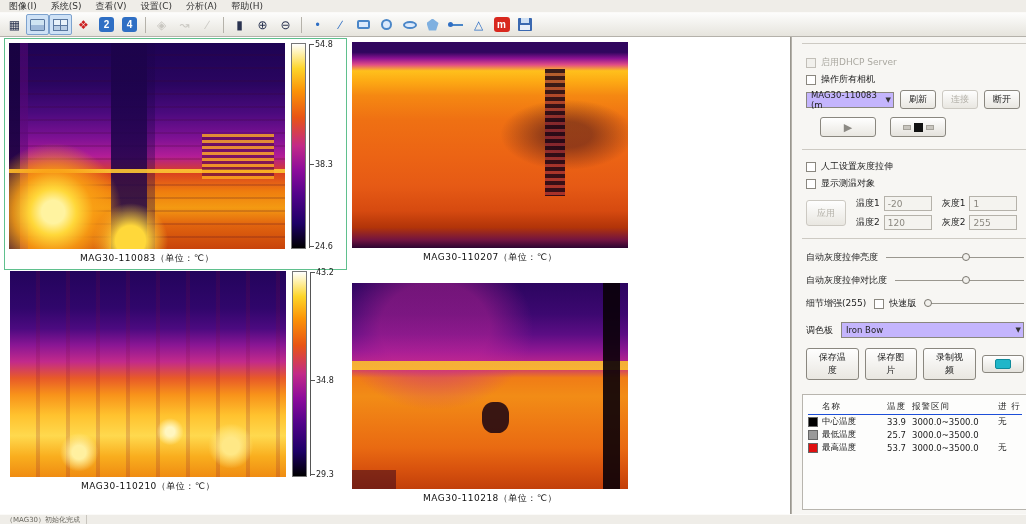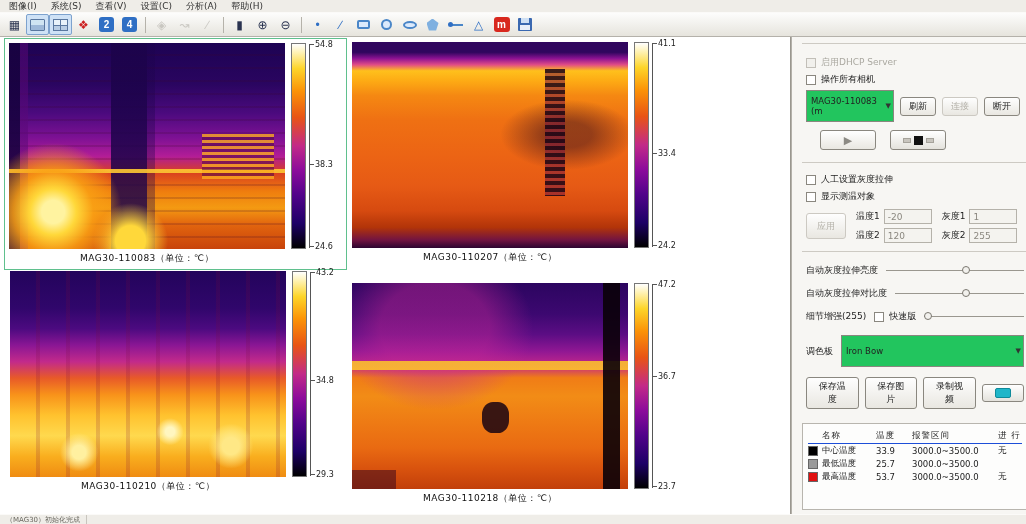--- a/index.html
+++ b/index.html
@@ -108,22 +108,22 @@
     padding:6px 8px 4px 10px; display:flex; flex-direction:column; }
   .group { border:1px solid #cdcac3; border-left:none; border-right:none; padding:8px 4px; }
   .row { display:flex; align-items:center; margin:4px 0; }
   .cb { width:10px; height:10px; border:1px solid #8a877f; background:#fff; margin-right:5px; flex:0 0 auto; }
   .cb.dis { border-color:#c2bfb8; background:#f1f0ec; }
   .lbl { font-size:9px; color:#222; }
   .lbl.dis { color:#aaa8a0; }
   .btn { font-size:9px; padding:2px 8px; border:1px solid #8a877f; border-radius:3px;
     background:linear-gradient(#fefefe,#e9e7e1); color:#222; }
   .btn.dis { color:#b5b2aa; border-color:#ccc9c2; }
-  .dropdown { display:flex; align-items:center; border:1px solid #8a877f; background:#22c55e;
-    height:32px; padding:0 2px 0 4px; font-size:8.5px; }
+  .dropdown { display:flex; align-items:center; border:1px solid #8a877f; background:#c4b5fd;
+    height:16px; padding:0 2px 0 4px; font-size:8.5px; }
   .dropdown .arrow { margin-left:auto; font-size:7px; color:#333; padding-left:4px; }
   .tinput { width:48px; height:15px; border:1px solid #b5b2aa; background:#f4f3ef;
     font-size:9px; color:#8a877f; padding:0 3px; font-family:"DejaVu Sans",sans-serif; }
   .playbtn { width:56px; height:20px; display:flex; align-items:center; justify-content:center;
     border:1px solid #8a877f; border-radius:3px; background:linear-gradient(#fff,#e9e7e1);
     color:#8c8a84; font-size:11px; }
   .stopbtn { width:56px; height:20px; margin-left:14px; display:flex; align-items:center;
     justify-content:center; gap:3px; border:1px solid #8a877f; border-radius:3px;
     background:linear-gradient(#fff,#e4e2dc); }
   .stopbtn .sq { width:9px; height:9px; background:#111; }
@@ -135,21 +135,21 @@
   .snapbtn { width:44px; height:18px; display:flex; align-items:center; justify-content:center;
     border:1px solid #8a877f; border-radius:3px; background:linear-gradient(#fff,#e4e2dc); }
   .snapbtn .cam { width:16px; height:10px; background:#1fb6c9; border-radius:2px; border:1px solid #0e8a9a; }
 
   
   .tbl-group { border:1px solid #b8b5ae; background:#fdfdfc; margin-top:6px; flex:1; padding:4px 5px; }
   .trow { display:grid; grid-template-columns:14px 54px 36px 86px 24px; align-items:center;
     font-size:8.5px; height:13px; }
   .trow.head { color:#222; border-bottom:1px solid #1d4ed8; height:16px; letter-spacing:1px; }
   .swatch { width:10px; height:10px; border:1px solid #666; }
-  .num { text-align:left; padding-right:6px; }
+  .num { text-align:right; padding-right:6px; }
 
   
   .statusbar { height:10px; background:#efede8; border-top:1px solid #fbfaf8; display:flex; align-items:center; }
   .statuscell { font-size:7px; color:#6a6860; padding:0 6px; border-right:1px solid #c8c5be; height:100%;
     display:flex; align-items:center; }
 </style>
 </head>
 <body>
 
 <div class="menubar">
@@ -253,28 +253,20 @@
         </div>
         <div class="caption">MAG30-110083（单位：℃）</div>
       </div>
     </div>
 
     <div class="panel p1" style="left:352px; top:5px;">
       <div class="prow">
         <div class="thermal th1">
           <div class="f-tower"></div>
         </div>
-        <div class="cbar">
-          <div class="cbar-grad"></div>
-          <div class="cbar-scale">
-            <span class="tick t-top">41.1</span>
-            <span class="tick t-mid">33.4</span>
-            <span class="tick t-bot">24.2</span>
-          </div>
-        </div>
       </div>
       <div class="caption">MAG30-110207（单位：℃）</div>
     </div>
 
     <div class="panel p2" style="left:10px; top:234px;">
       <div class="prow">
         <div class="thermal th2"></div>
         <div class="cbar">
           <div class="cbar-grad"></div>
           <div class="cbar-scale">
@@ -286,28 +278,20 @@
       </div>
       <div class="caption">MAG30-110210（单位：℃）</div>
     </div>
 
     <div class="panel p3" style="left:352px; top:246px;">
       <div class="prow">
         <div class="thermal th3">
           <div class="f-blob"></div>
           <div class="f-col"></div>
           <div class="f-corner"></div>
-        </div>
-        <div class="cbar">
-          <div class="cbar-grad"></div>
-          <div class="cbar-scale">
-            <span class="tick t-top">47.2</span>
-            <span class="tick t-mid">36.7</span>
-            <span class="tick t-bot">23.7</span>
-          </div>
         </div>
       </div>
       <div class="caption">MAG30-110218（单位：℃）</div>
     </div>
   </div>
 
   <div class="sidebar">
 
     <div class="group">
       <div class="row">

